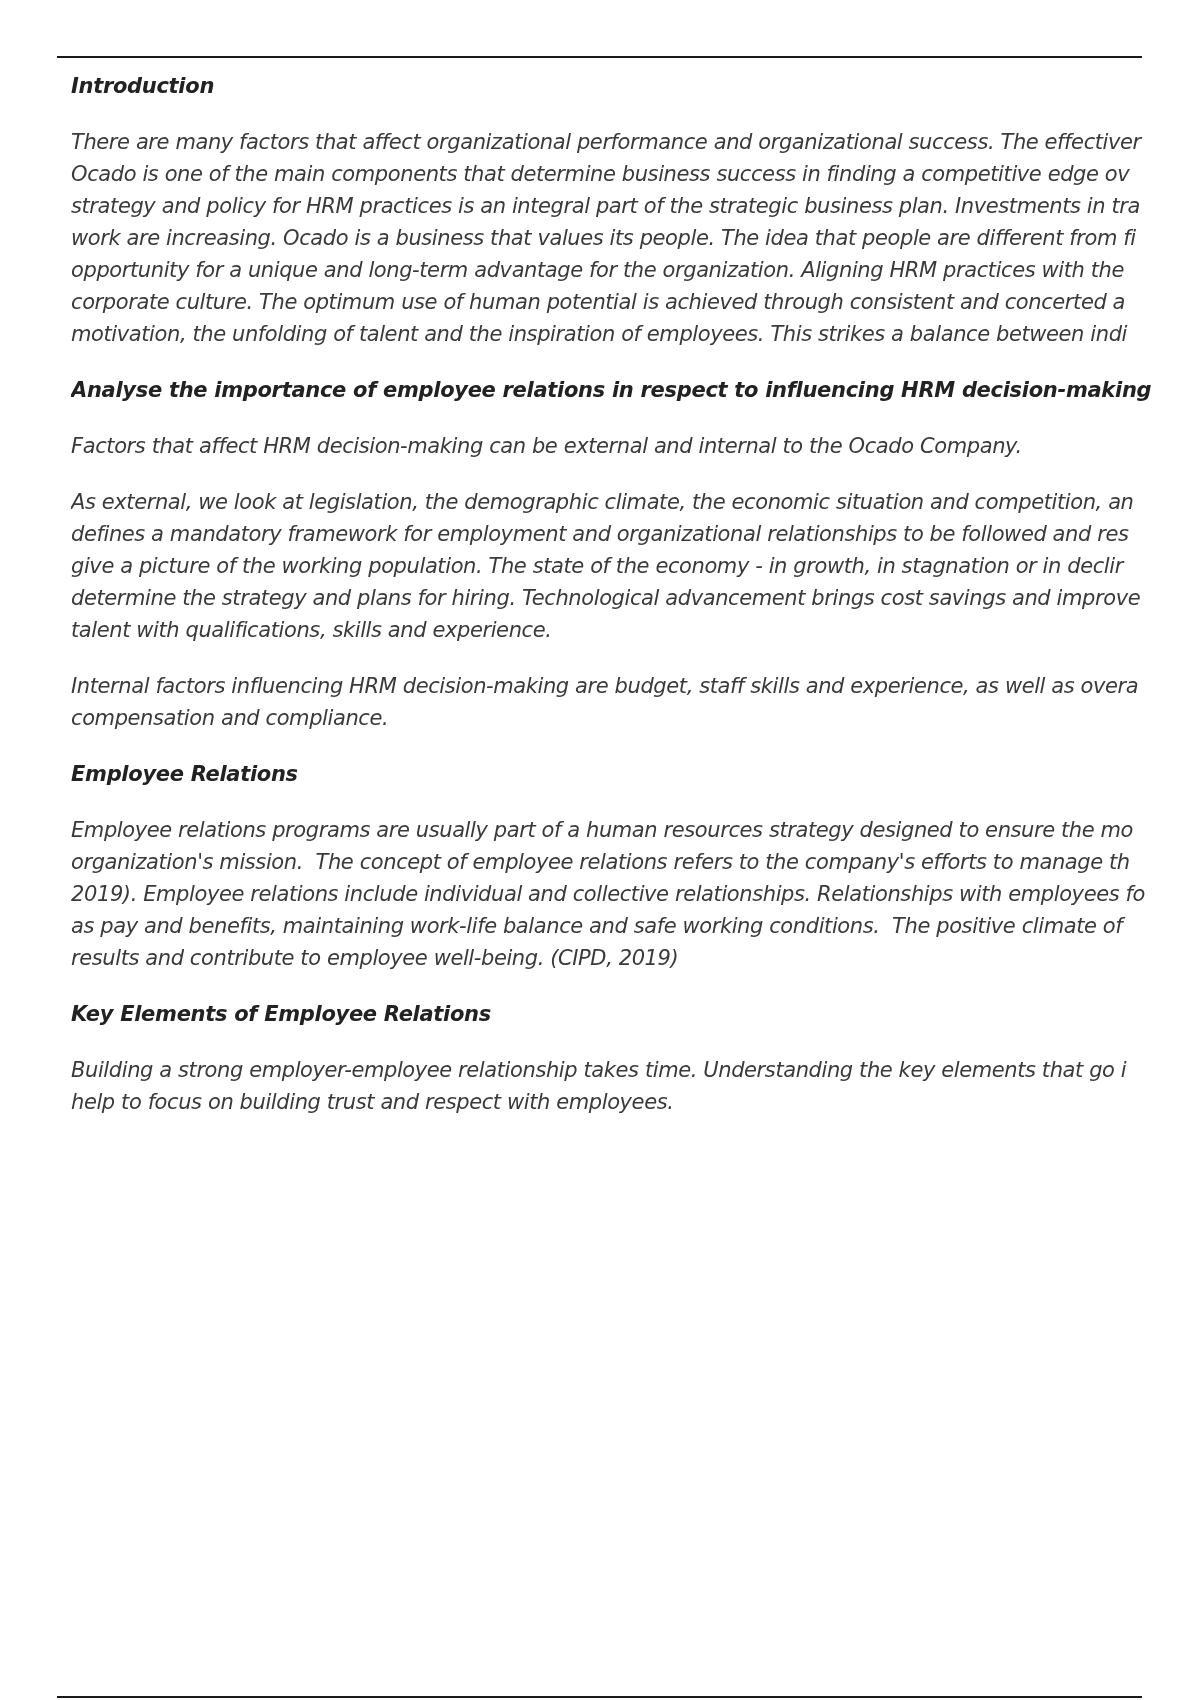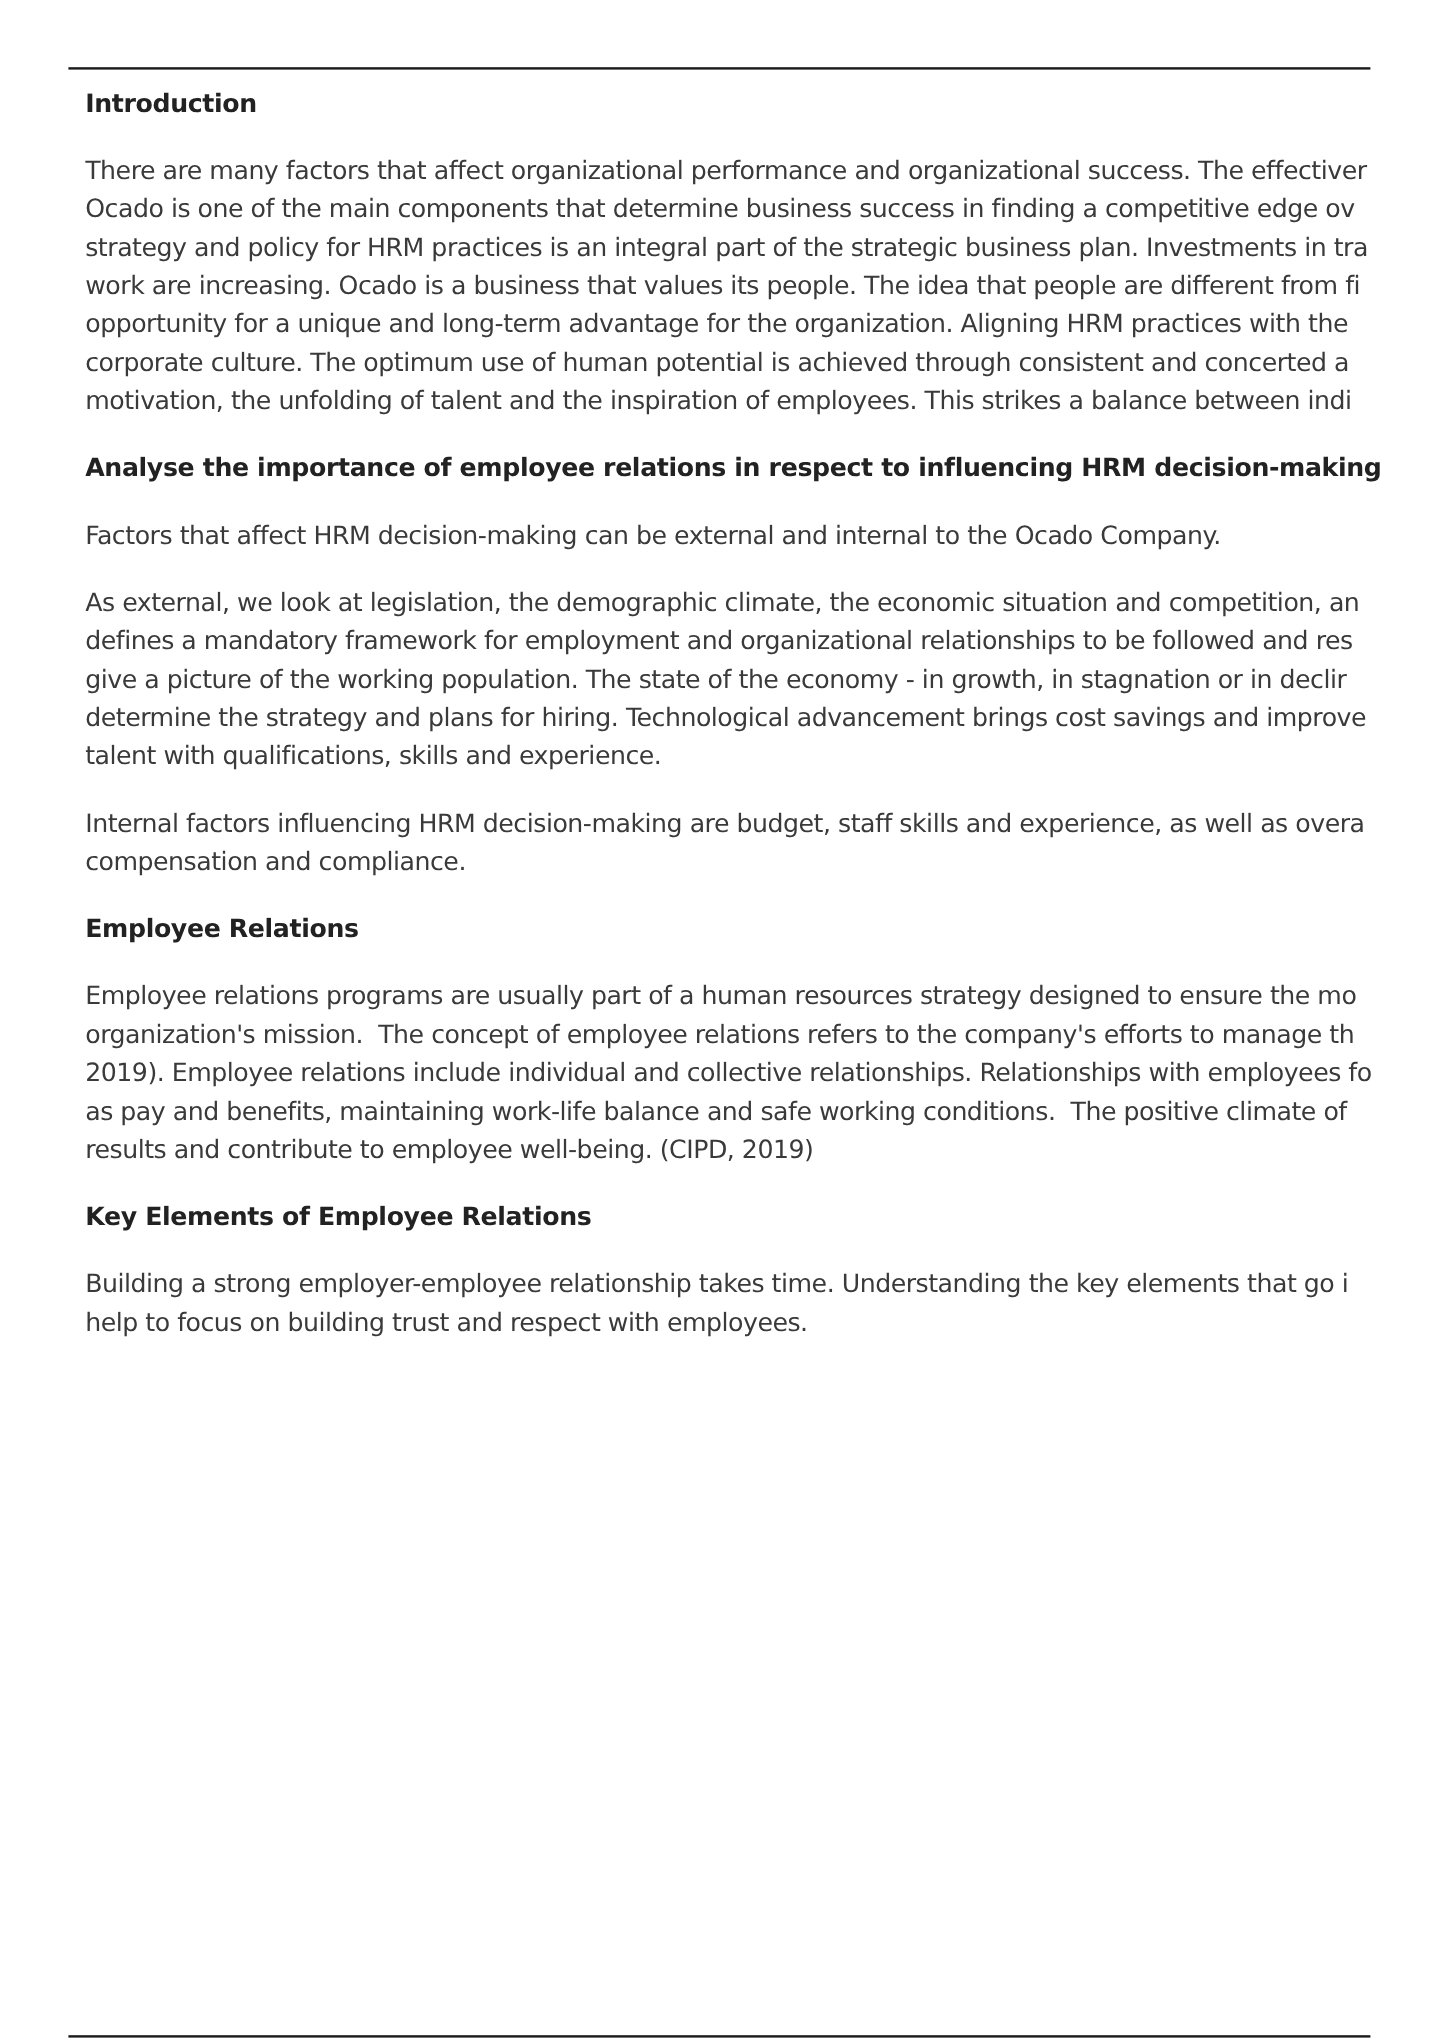--- a/index.html
+++ b/index.html
@@ -22,20 +22,21 @@
       background: #1a1a1a;
     }
     .rule.top { top: 56px; }
     .rule.bottom { top: 1696px; }
     .content {
       position: absolute;
       left: 71px;
       top: 70px;
       width: 1107px;
       overflow: hidden;
+      font-style: italic;
     }
     .content-inner {
       width: 1500px;
     }
     h2 {
       margin: 0;
       font-size: 21px;
       line-height: 32px;
       font-weight: bold;
       color: #222222;

